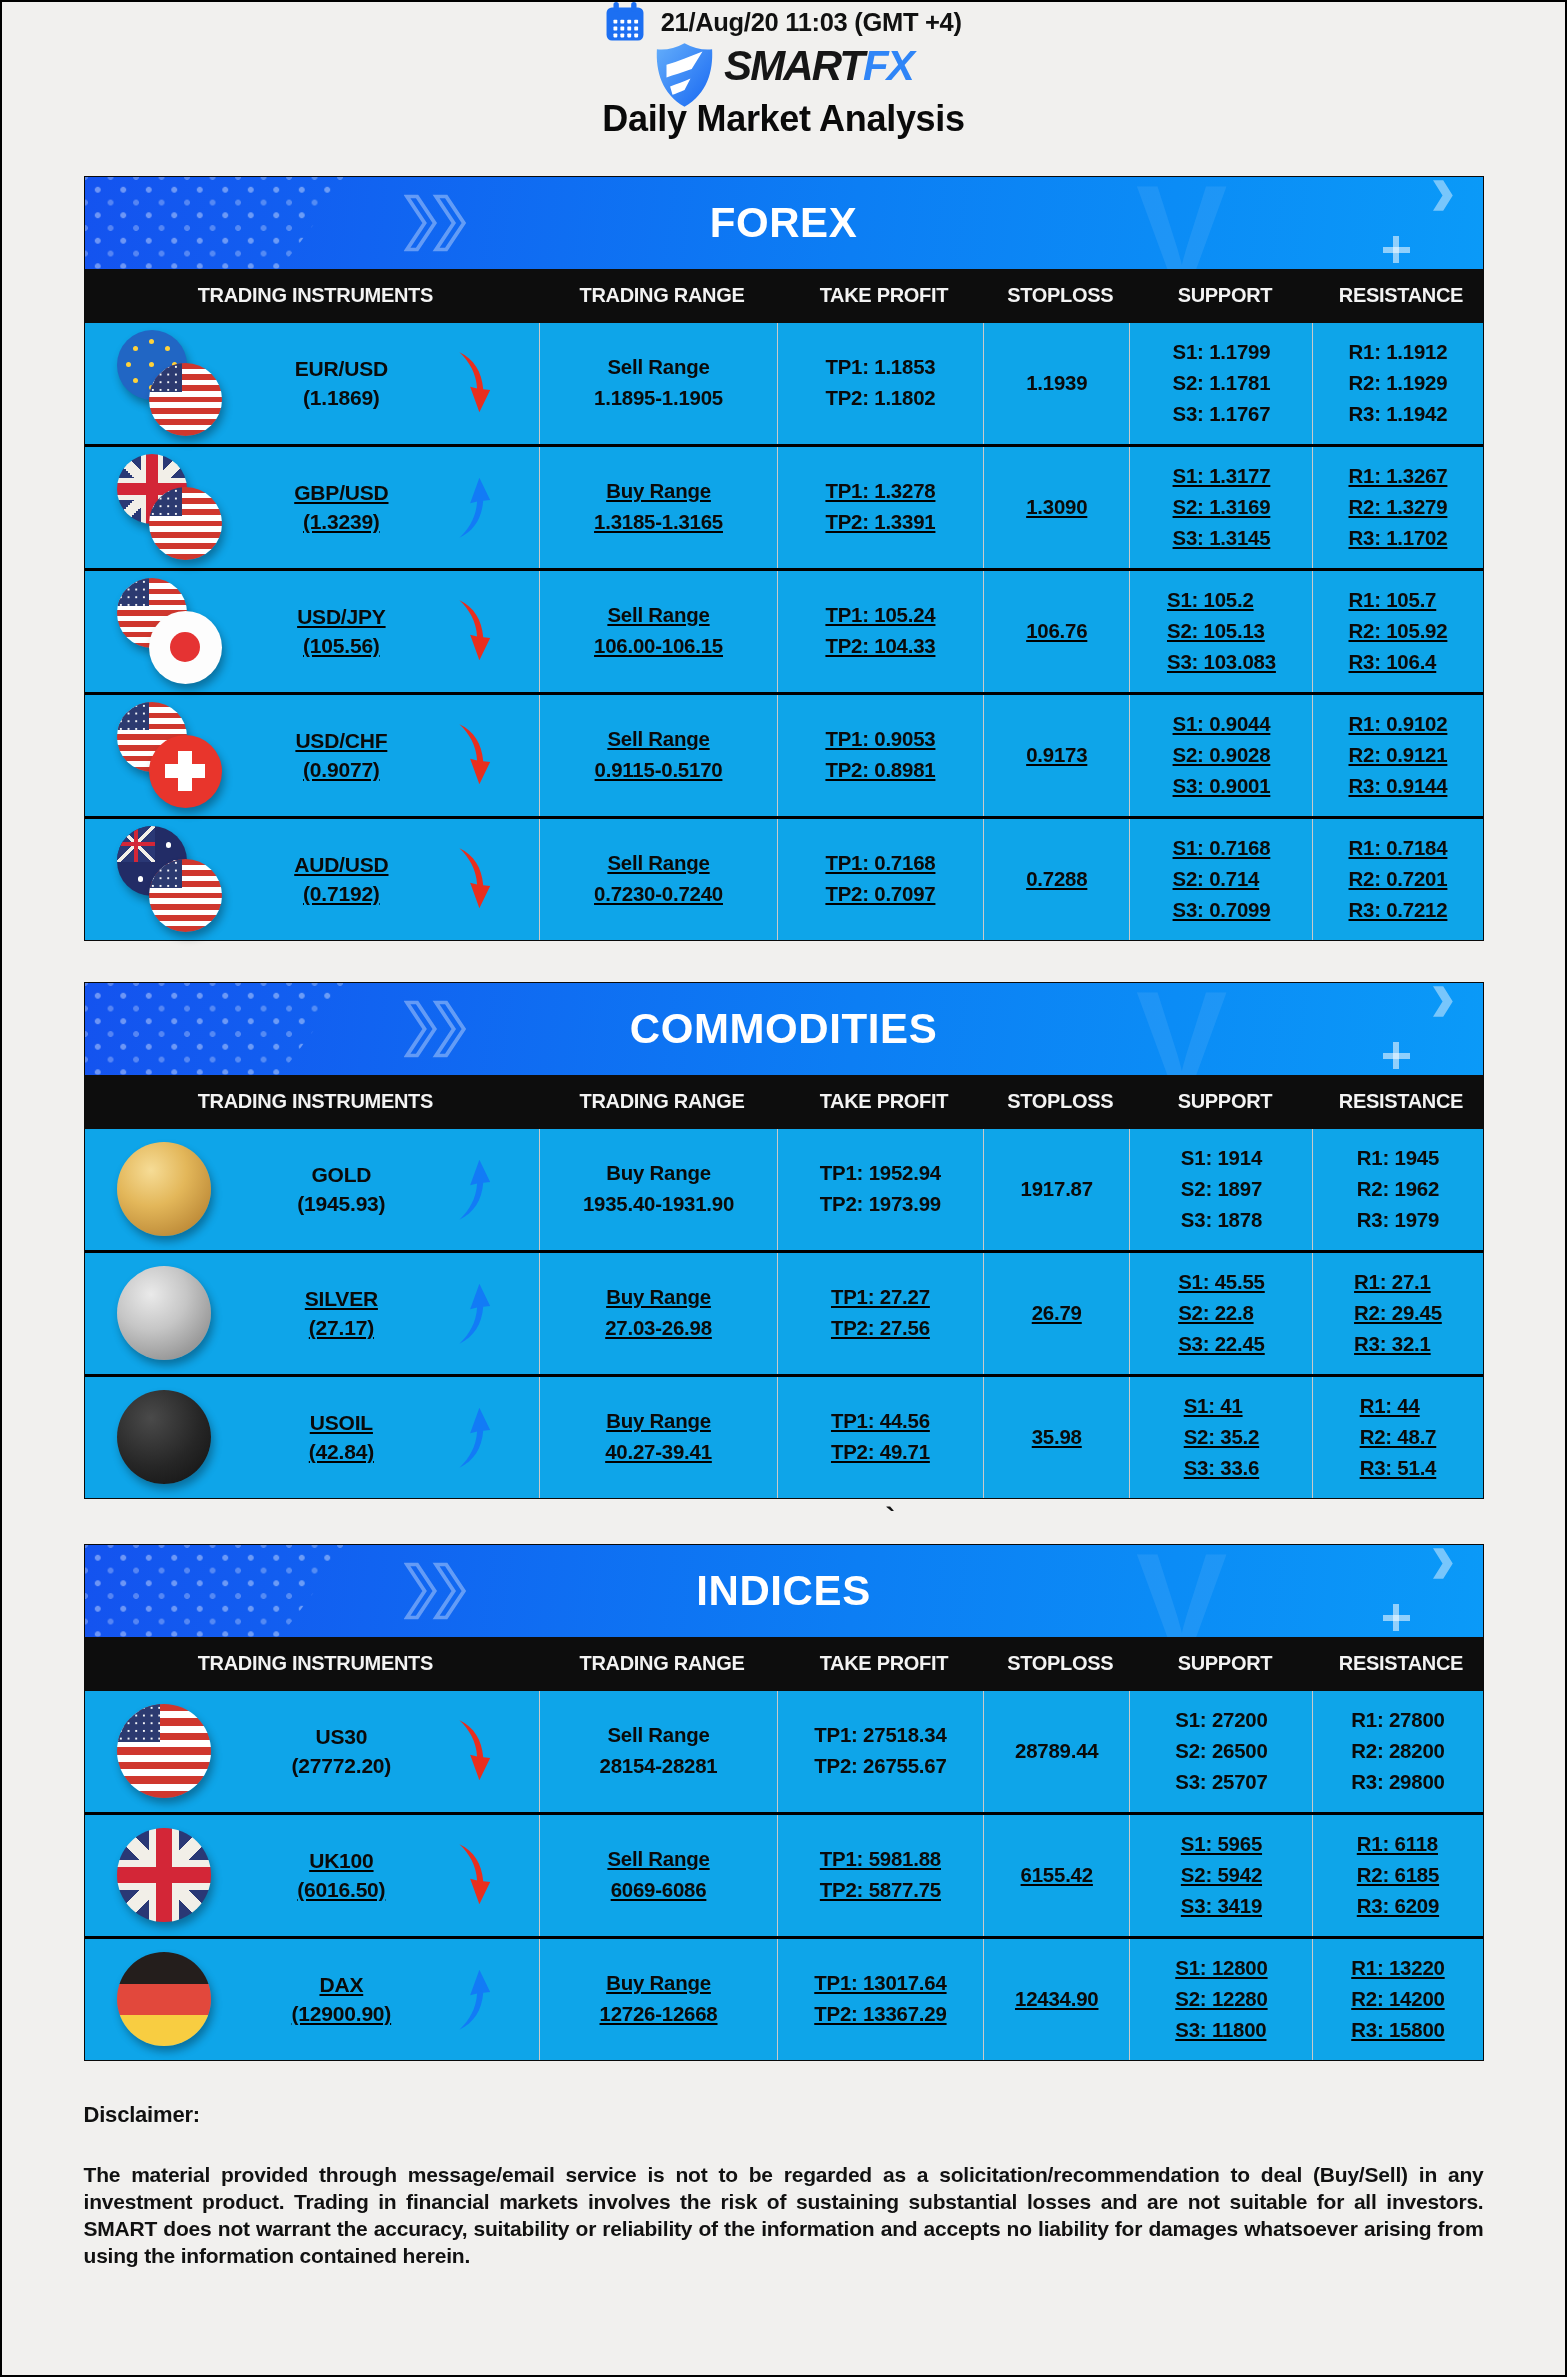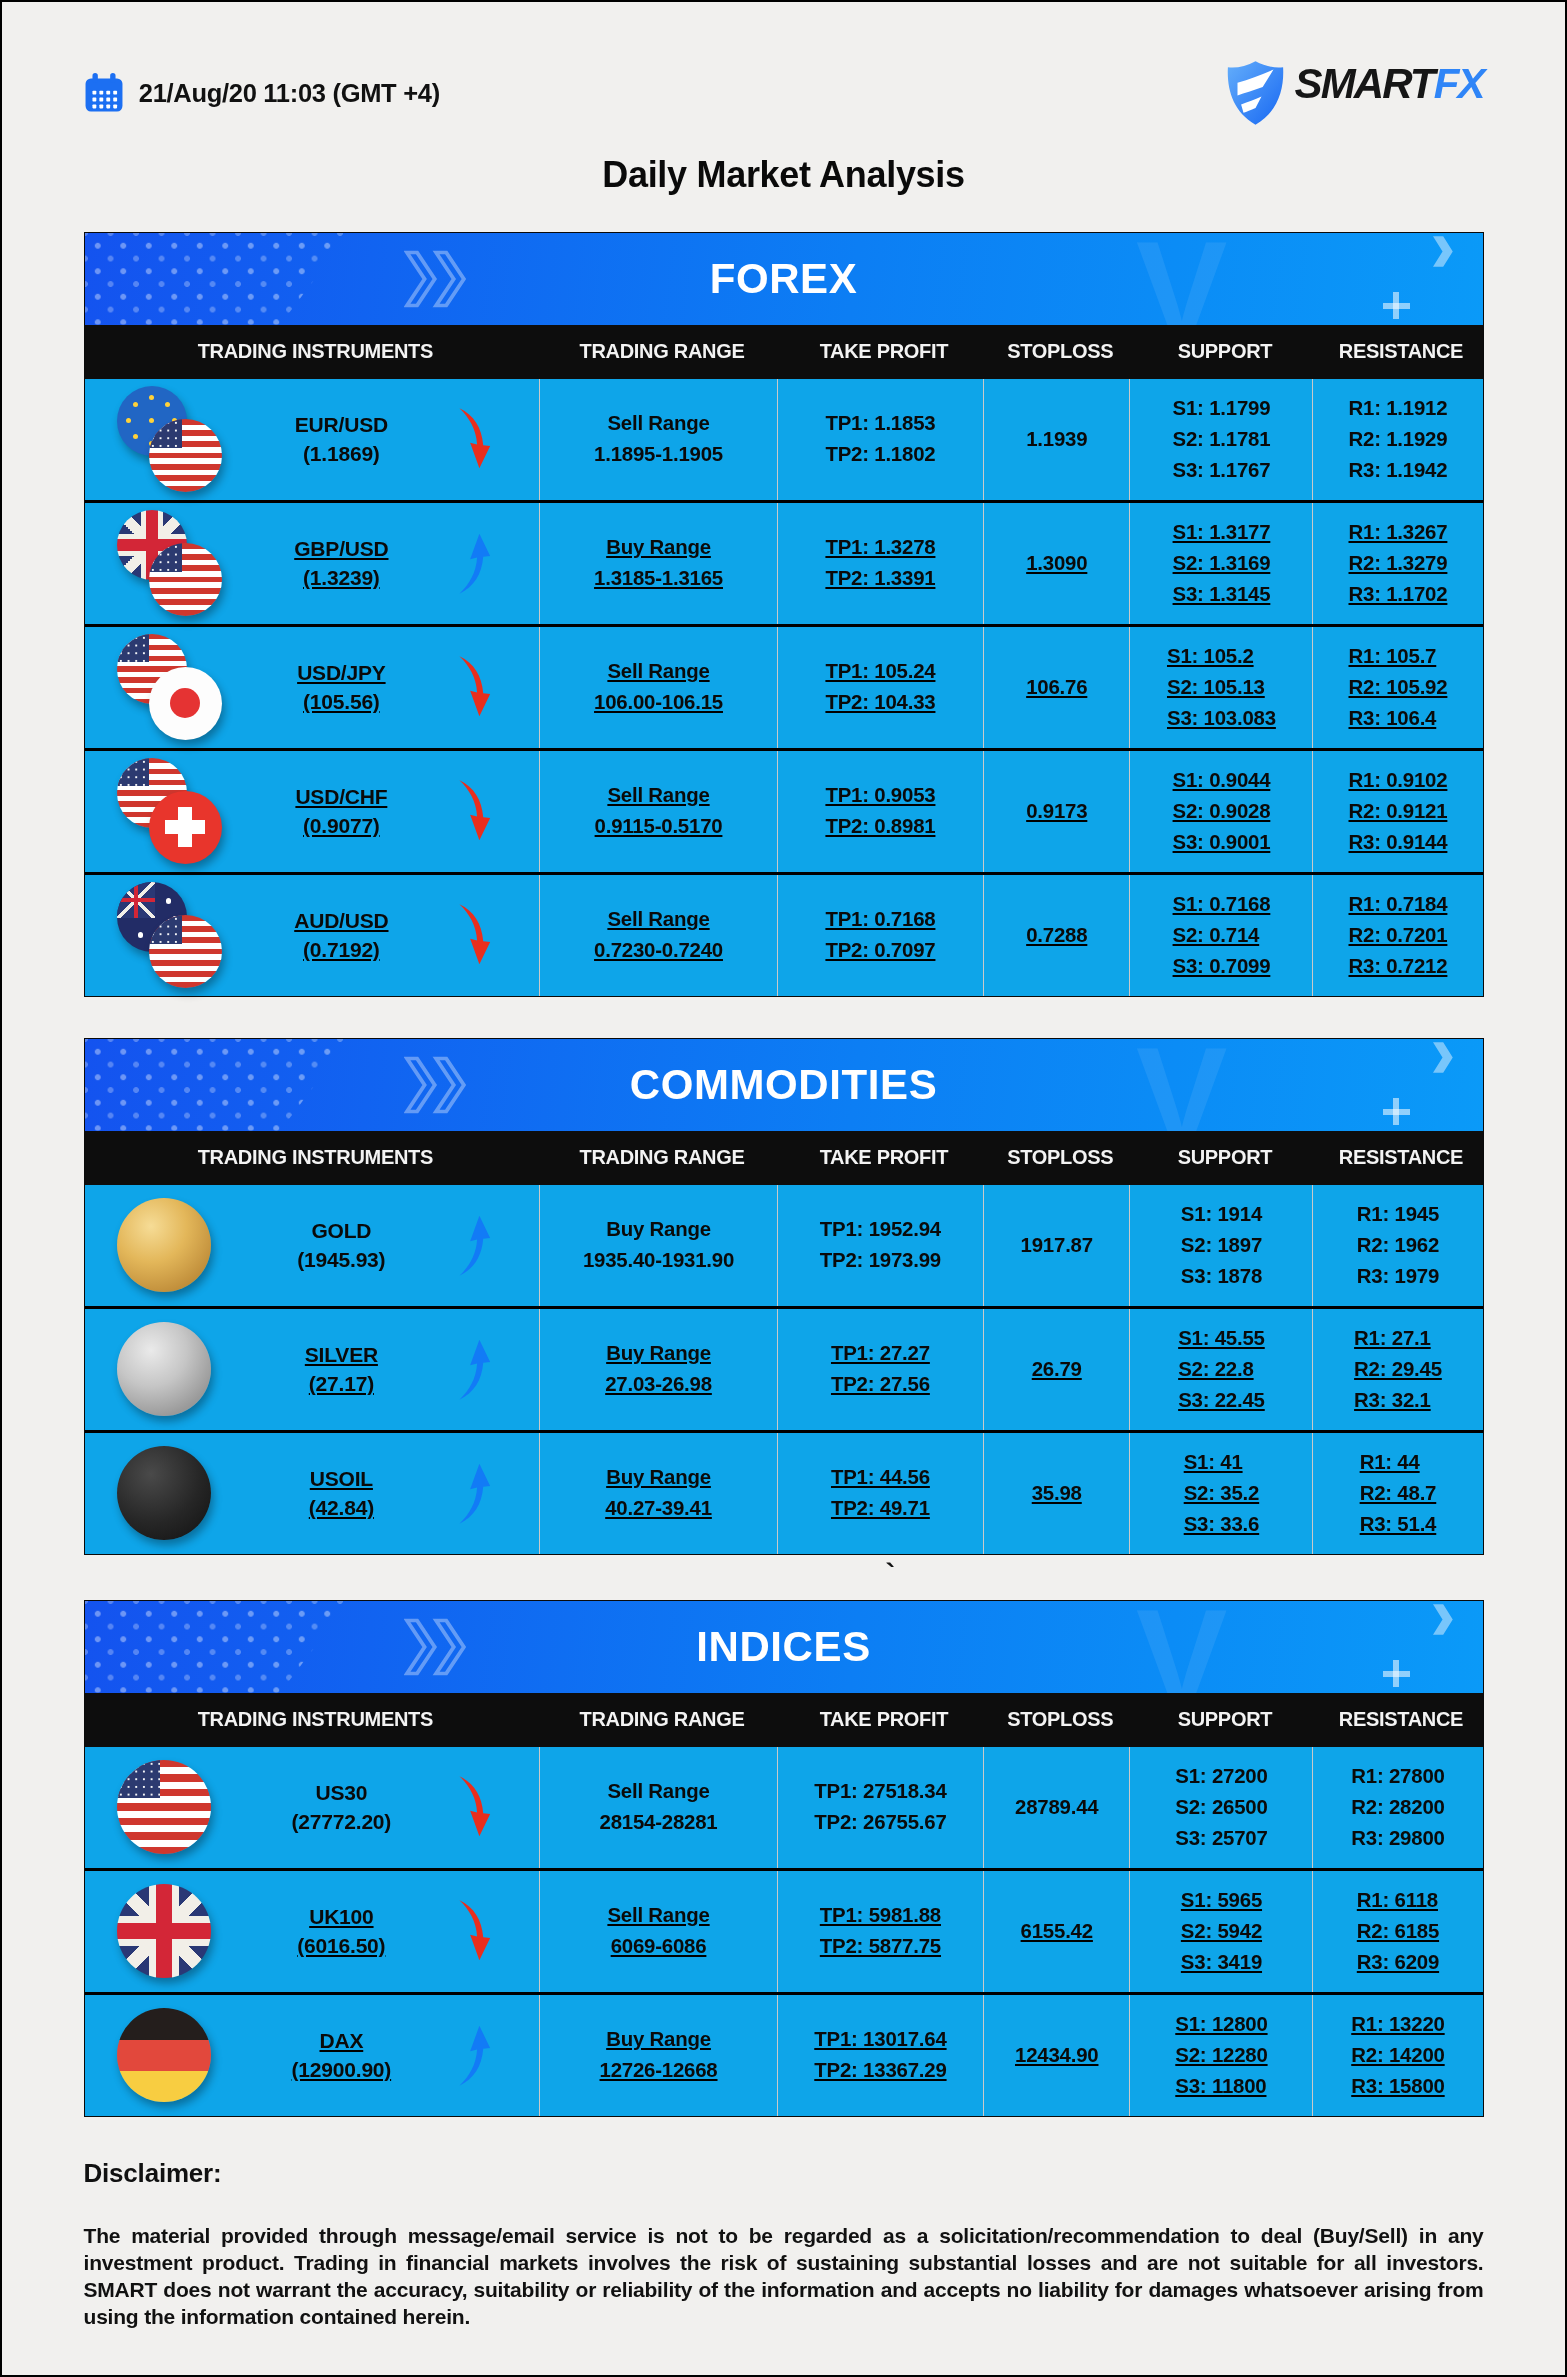--- a/index.html
+++ b/index.html
@@ -1,21 +1,21 @@
 <!DOCTYPE html>
 <html style="font-size:10.2px"><head>
 <meta charset="utf-8">
 <style>
   html,body{margin:0;padding:0;background:#e8e8e6;}
   body{font-family:"Liberation Sans","DejaVu Sans",sans-serif;}
   #page{position:relative;width:1567px;height:2377px;box-sizing:border-box;border:2.6px solid #000;background:#f1f0ee;overflow:hidden;}
   .content{width:1400px;margin:0 auto;}
 
   
-  .topbar{display:flex;justify-content:space-between;align-items:center;padding-top:56px;height:70px;}
+  .topbar{display:flex;justify-content:space-between;align-items:center;height:70px;flex-direction:column;}
   .datewrap{display:flex;align-items:center;gap:15.3px;}
   .cal-icon{width:40px;height:40px;flex-shrink:0;}
   .date-text{font-size:25.5px;font-weight:bold;color:#111;letter-spacing:-0.3px;}
   .logo{display:flex;align-items:flex-start;gap:9px;}
   .logo-shield{width:61px;height:66px;}
   .logo-text{font-size:42px;font-weight:bold;font-style:italic;letter-spacing:-1.9px;}
   .logo-smart{color:#161616;}
   .logo-fx{color:#2f85f7;}
 
   
@@ -102,21 +102,21 @@
   .flag-silver{background:radial-gradient(circle at 36% 30%,#eaeaea,#c6c6c6 40%,#9a9a9a 75%,#868686);}
   .flag-oil{background:radial-gradient(circle at 36% 30%,#4a4a4a,#262626 55%,#101010);}
 
   
   .arrow{width:40px;height:74px;flex-shrink:0;}
   .arrow-up{fill:#127bf6;}
   .arrow-down{fill:#e92e1d;transform:scaleY(-1);}
 
   
   .disclaimer{margin-top:41px;}
-  .disc-head{font-size:26px;font-weight:bold;color:#111;letter-spacing:-0.2px;}
+  .disc-head{font-size:22px;font-weight:bold;color:#111;letter-spacing:-0.2px;}
   .disc-body{margin-top:33px;font-size:21px;font-weight:bold;color:#111;line-height:27px;letter-spacing:-0.2px;text-align:justify;}
 </style>
 </head>
 <body>
 
 <div id="page">
   <div class="content">
 
     <div class="topbar">
       <div class="datewrap">

